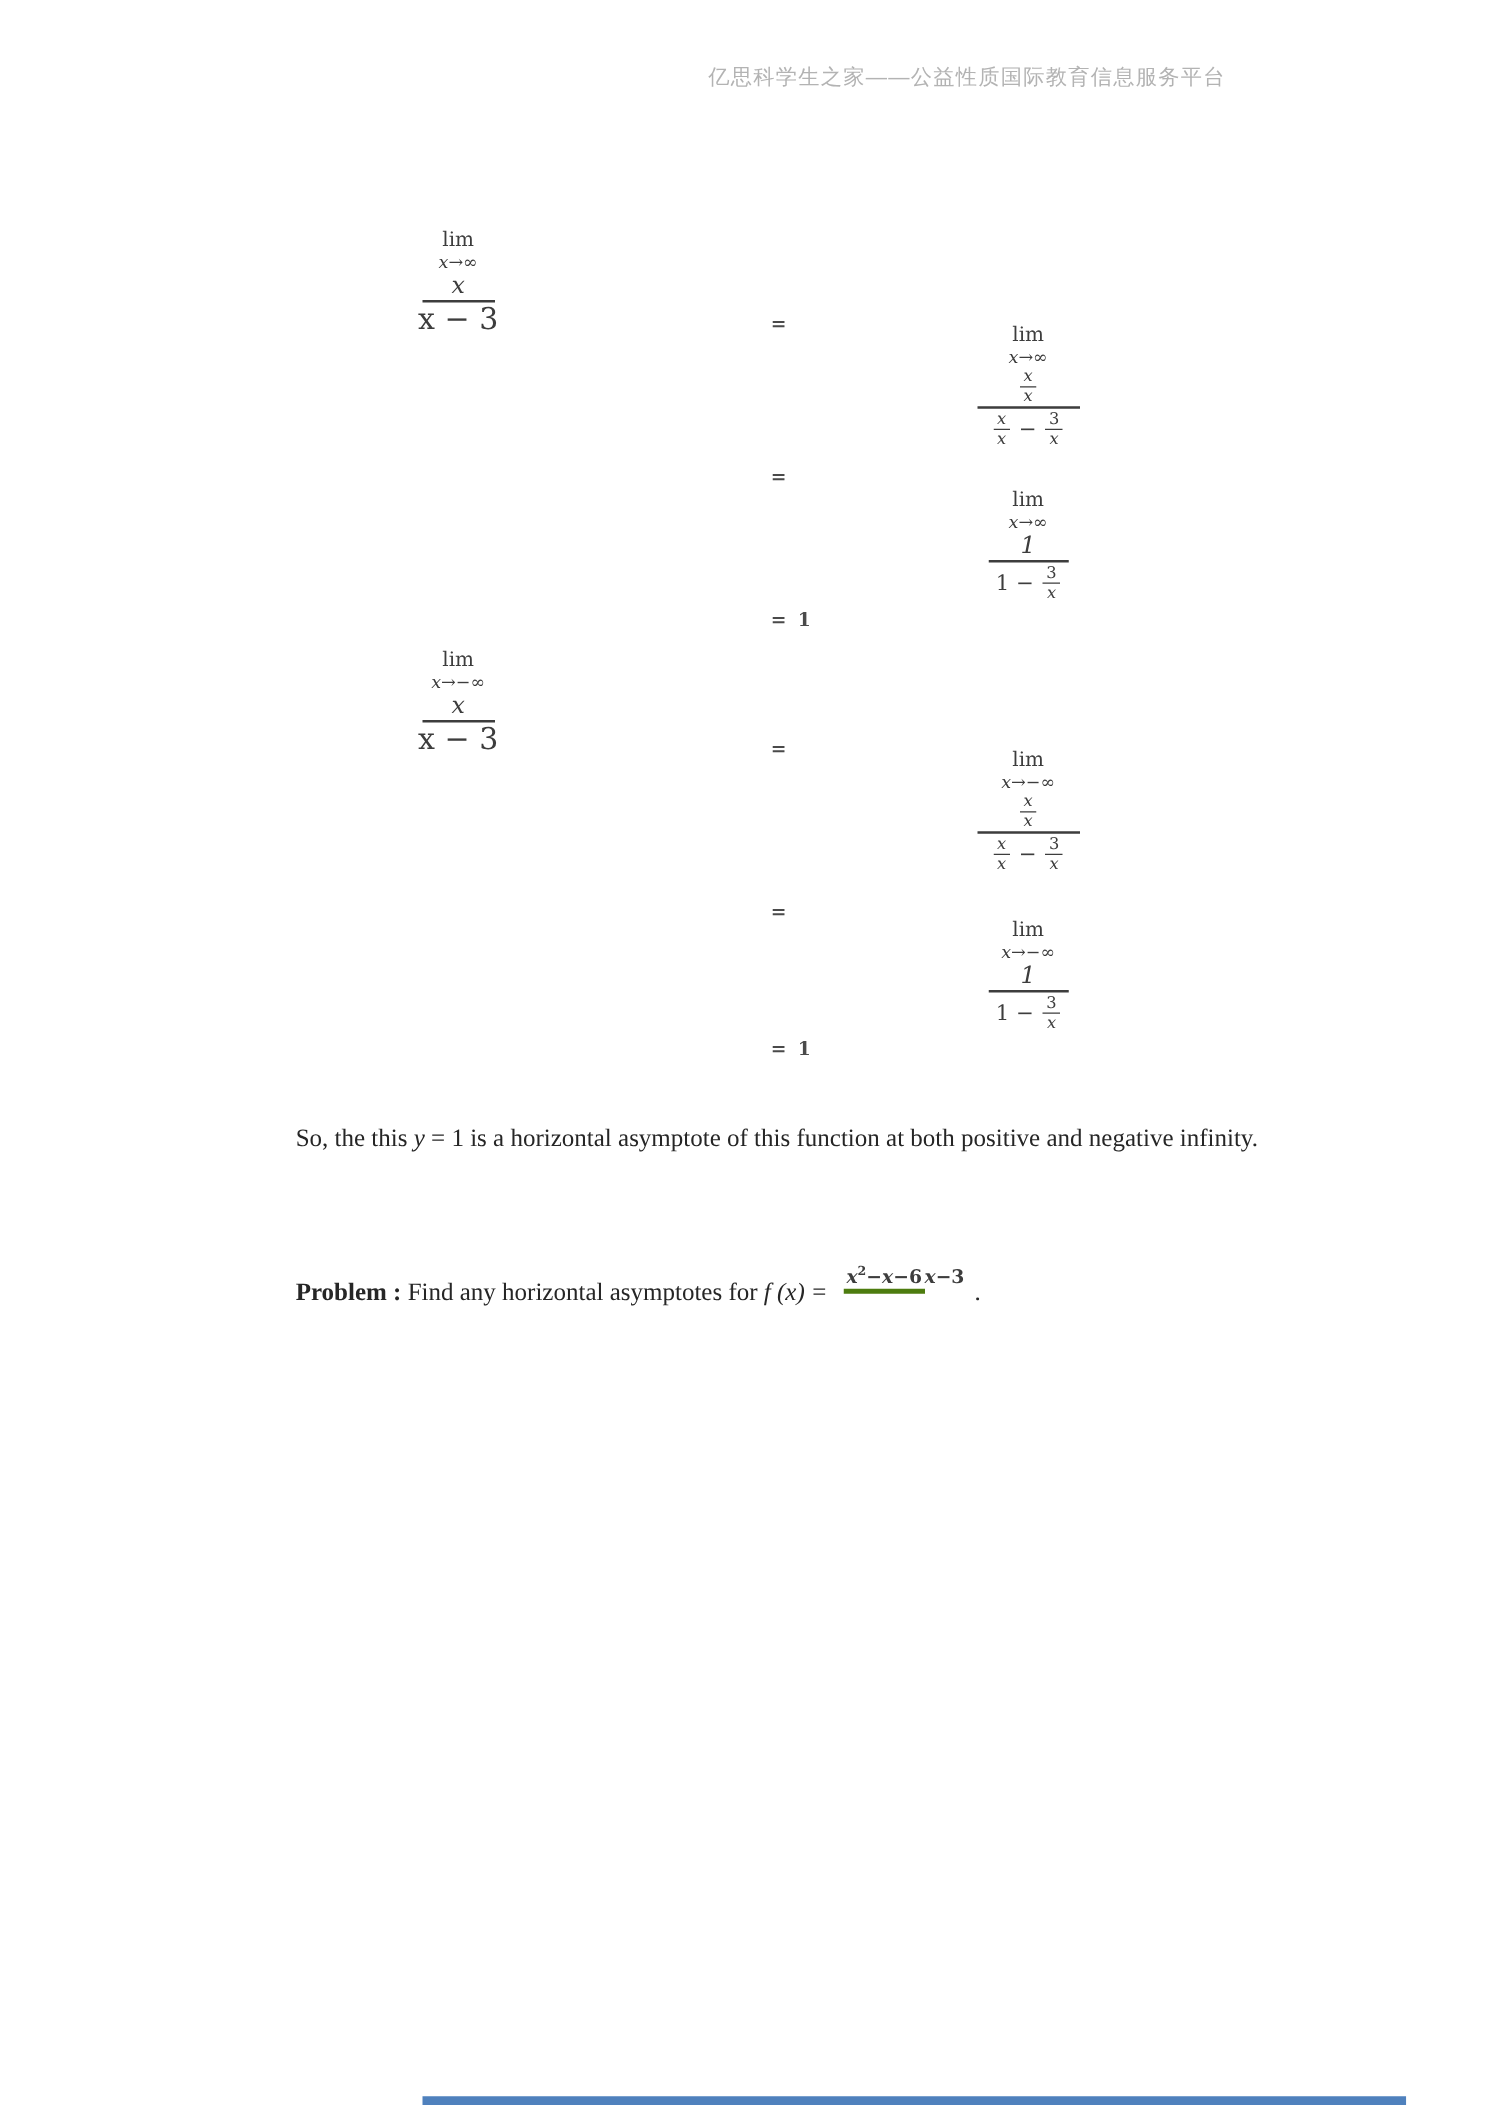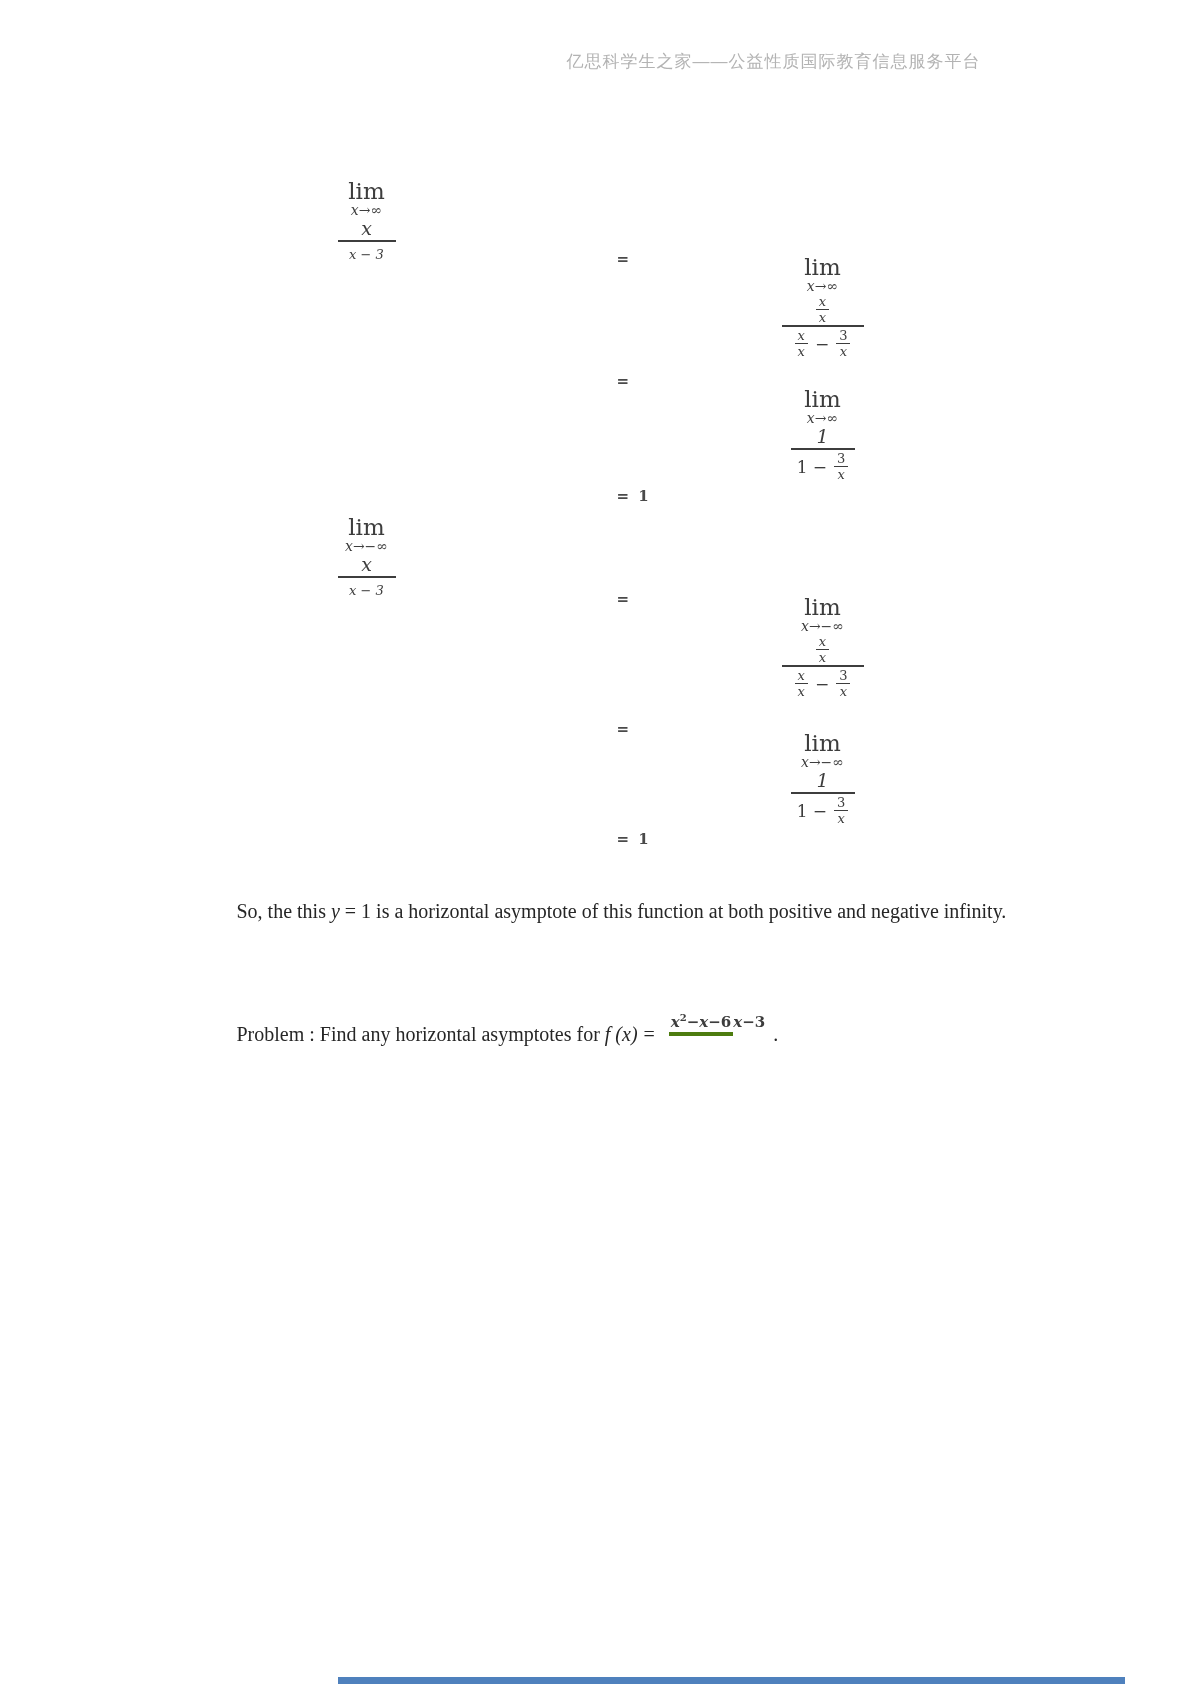--- a/index.html
+++ b/index.html
@@ -16,34 +16,34 @@
     position:absolute;top:50px;left:0;right:144px;
     text-align:right;
     font-family:"Liberation Sans", sans-serif;
     font-size:17px;color:#b3b3b3;letter-spacing:1px;
   }
   .para{
     position:absolute;left:170px;
     font-size:20px;line-height:33px;color:#262626;
   }
   .it{font-style:italic;}
-  .bold{font-weight:normal;}
+  .bold{font-weight:bold;}
   
   .mblock{
     position:absolute;
     text-align:center;
     color:#3d3d3d;
     font-family:"DejaVu Serif", serif;
     filter:blur(0.35px);
   }
-  .mblock .lim{font-size:23px;line-height:23px;}
+  .mblock .lim{font-size:16px;line-height:23px;}
   .mblock .sub{font-size:14px;line-height:15px;font-style:italic;}
   .mblock .num{font-size:19px;line-height:21px;font-style:italic;}
   .mblock .bar{border-top:2px solid #3d3d3d;margin:1px auto 2px auto;}
-  .mblock .den{font-size:13px;line-height:22px;font-style:italic;}
+  .mblock .den{font-size:24px;line-height:22px;}
   .mrow{display:flex;justify-content:center;align-items:center;gap:7px;font-size:17px;}
   .tf{display:inline-flex;flex-direction:column;align-items:center;font-size:13px;line-height:13px;font-style:italic;}
   .tf .tnum{border-bottom:1.5px solid #3d3d3d;padding:0 3px 1px 3px;}
   .tf .tden{padding-top:1px;}
   .upright{font-style:normal;}
   .eq{
     position:absolute;
     font-family:"DejaVu Serif", serif;
     font-size:15px;font-weight:bold;color:#4a4a4a;
     filter:blur(0.3px);letter-spacing:2px;

